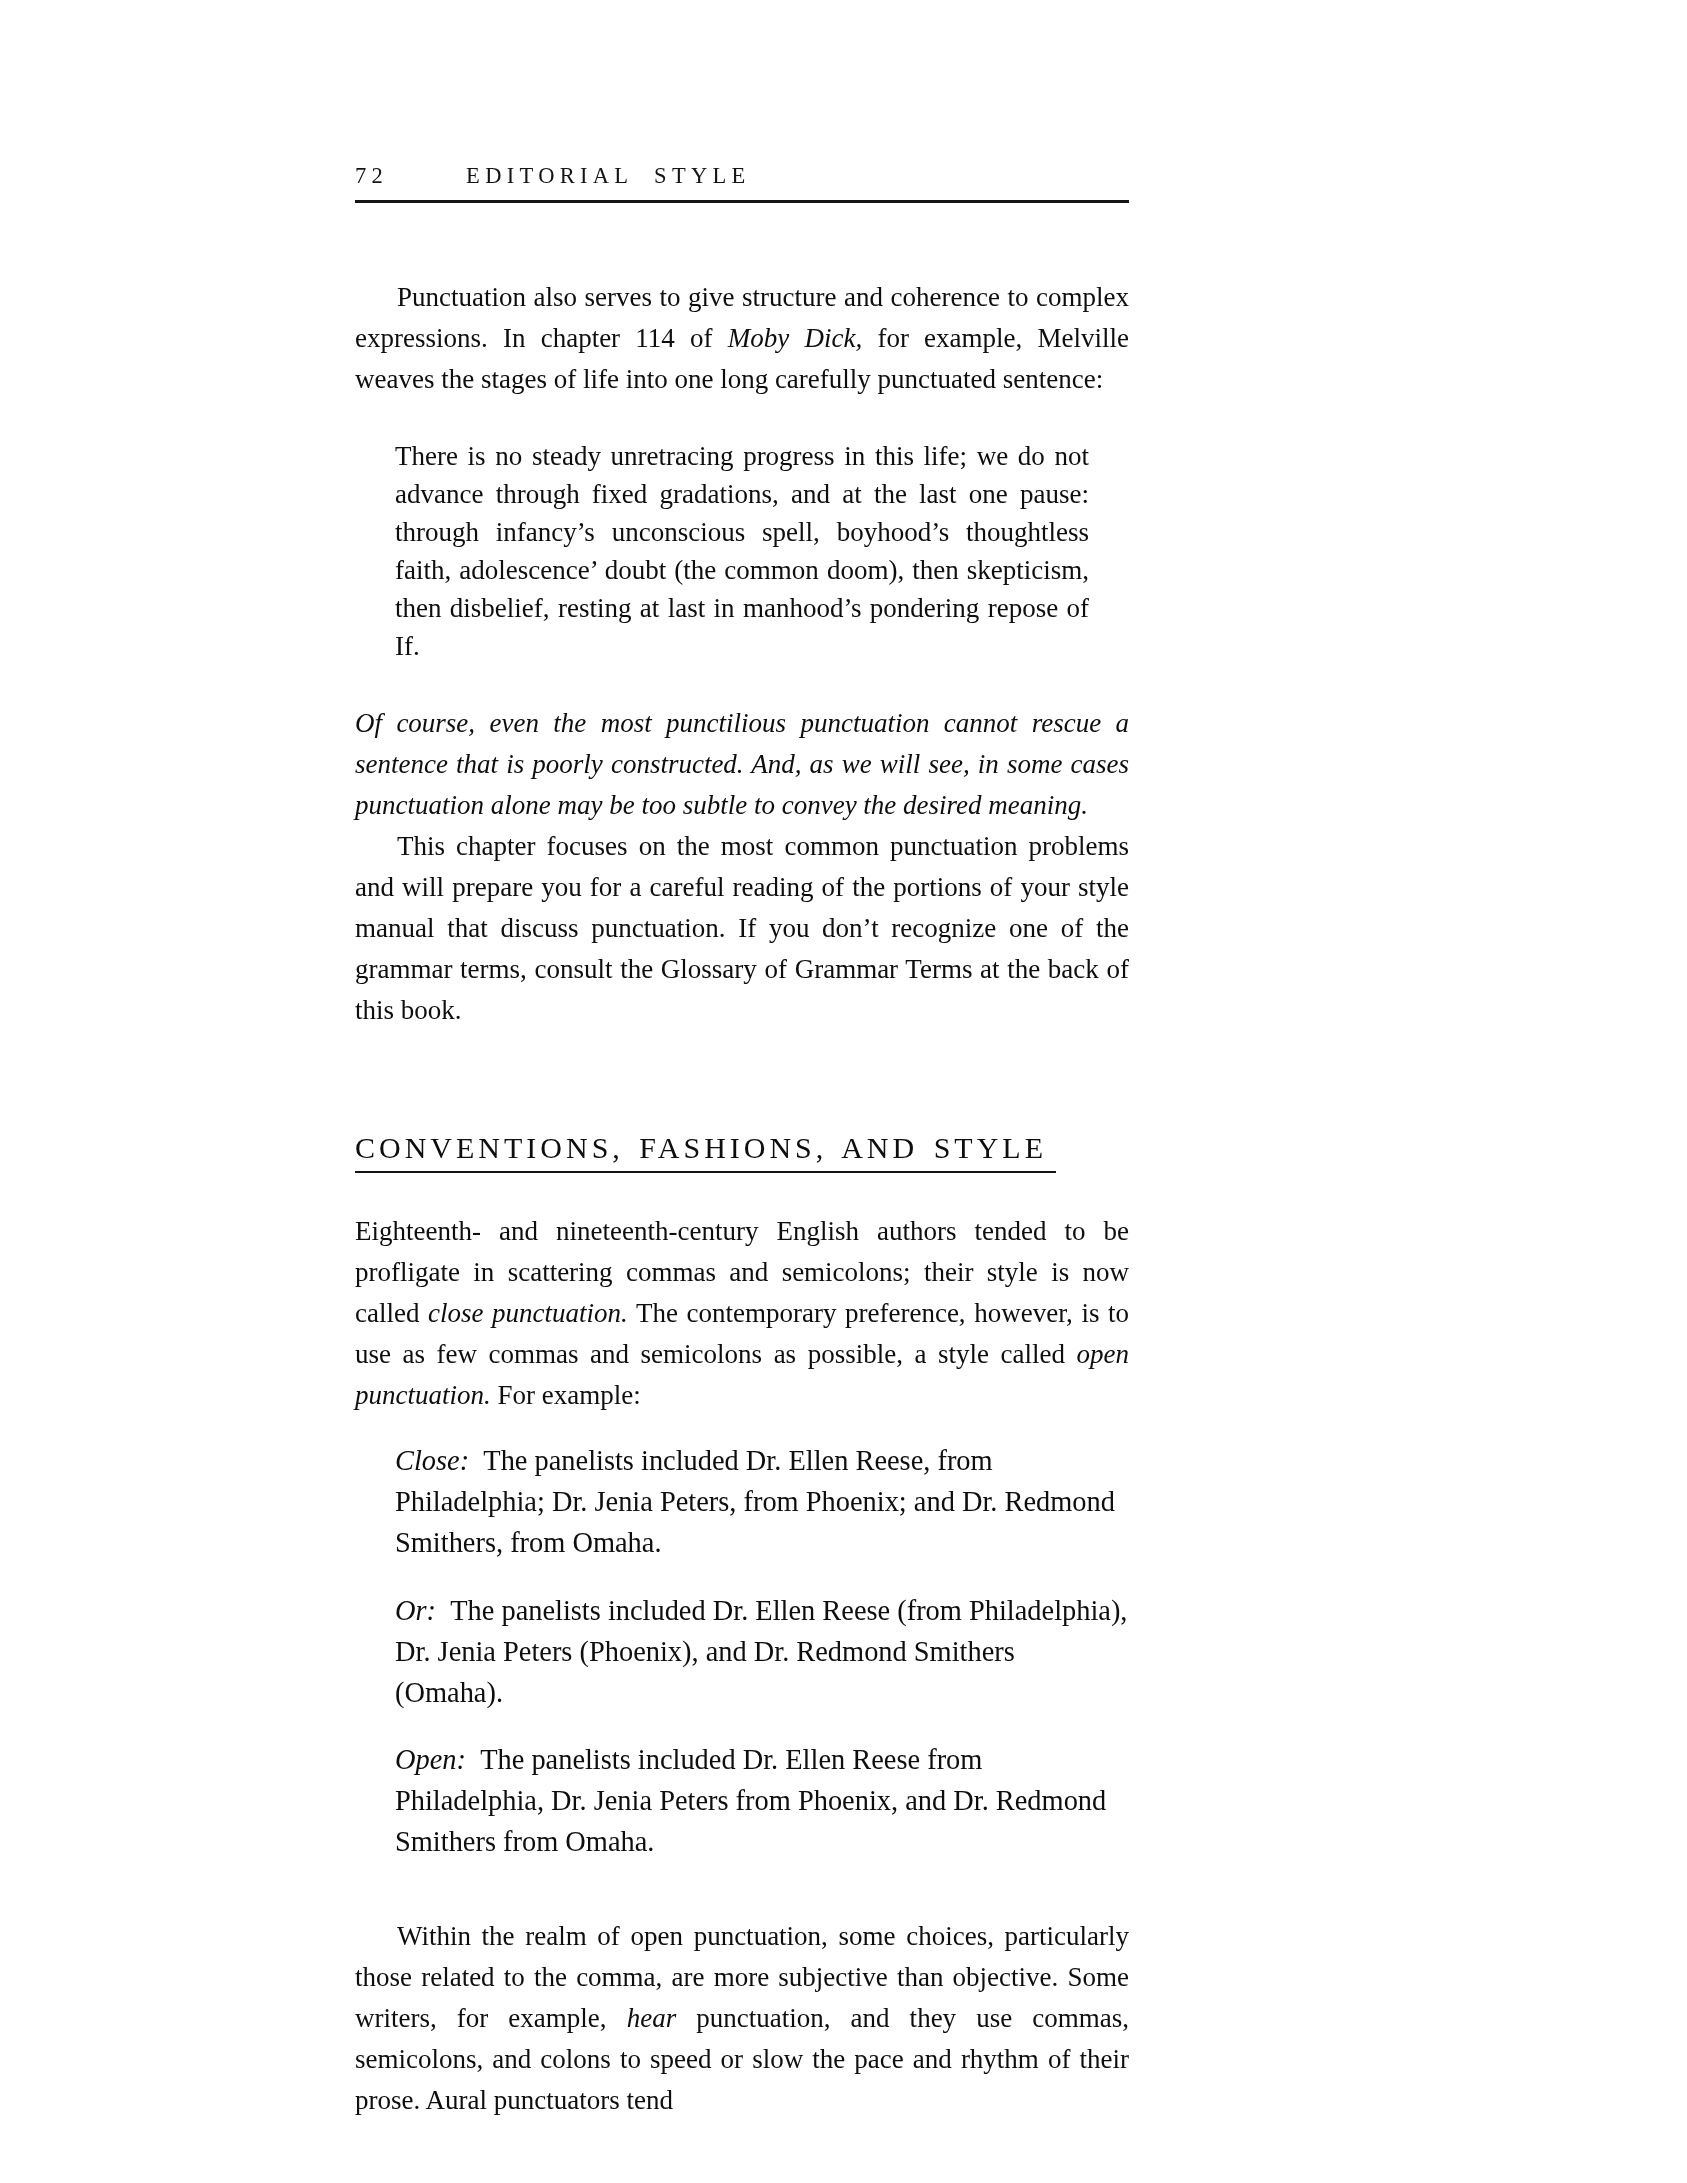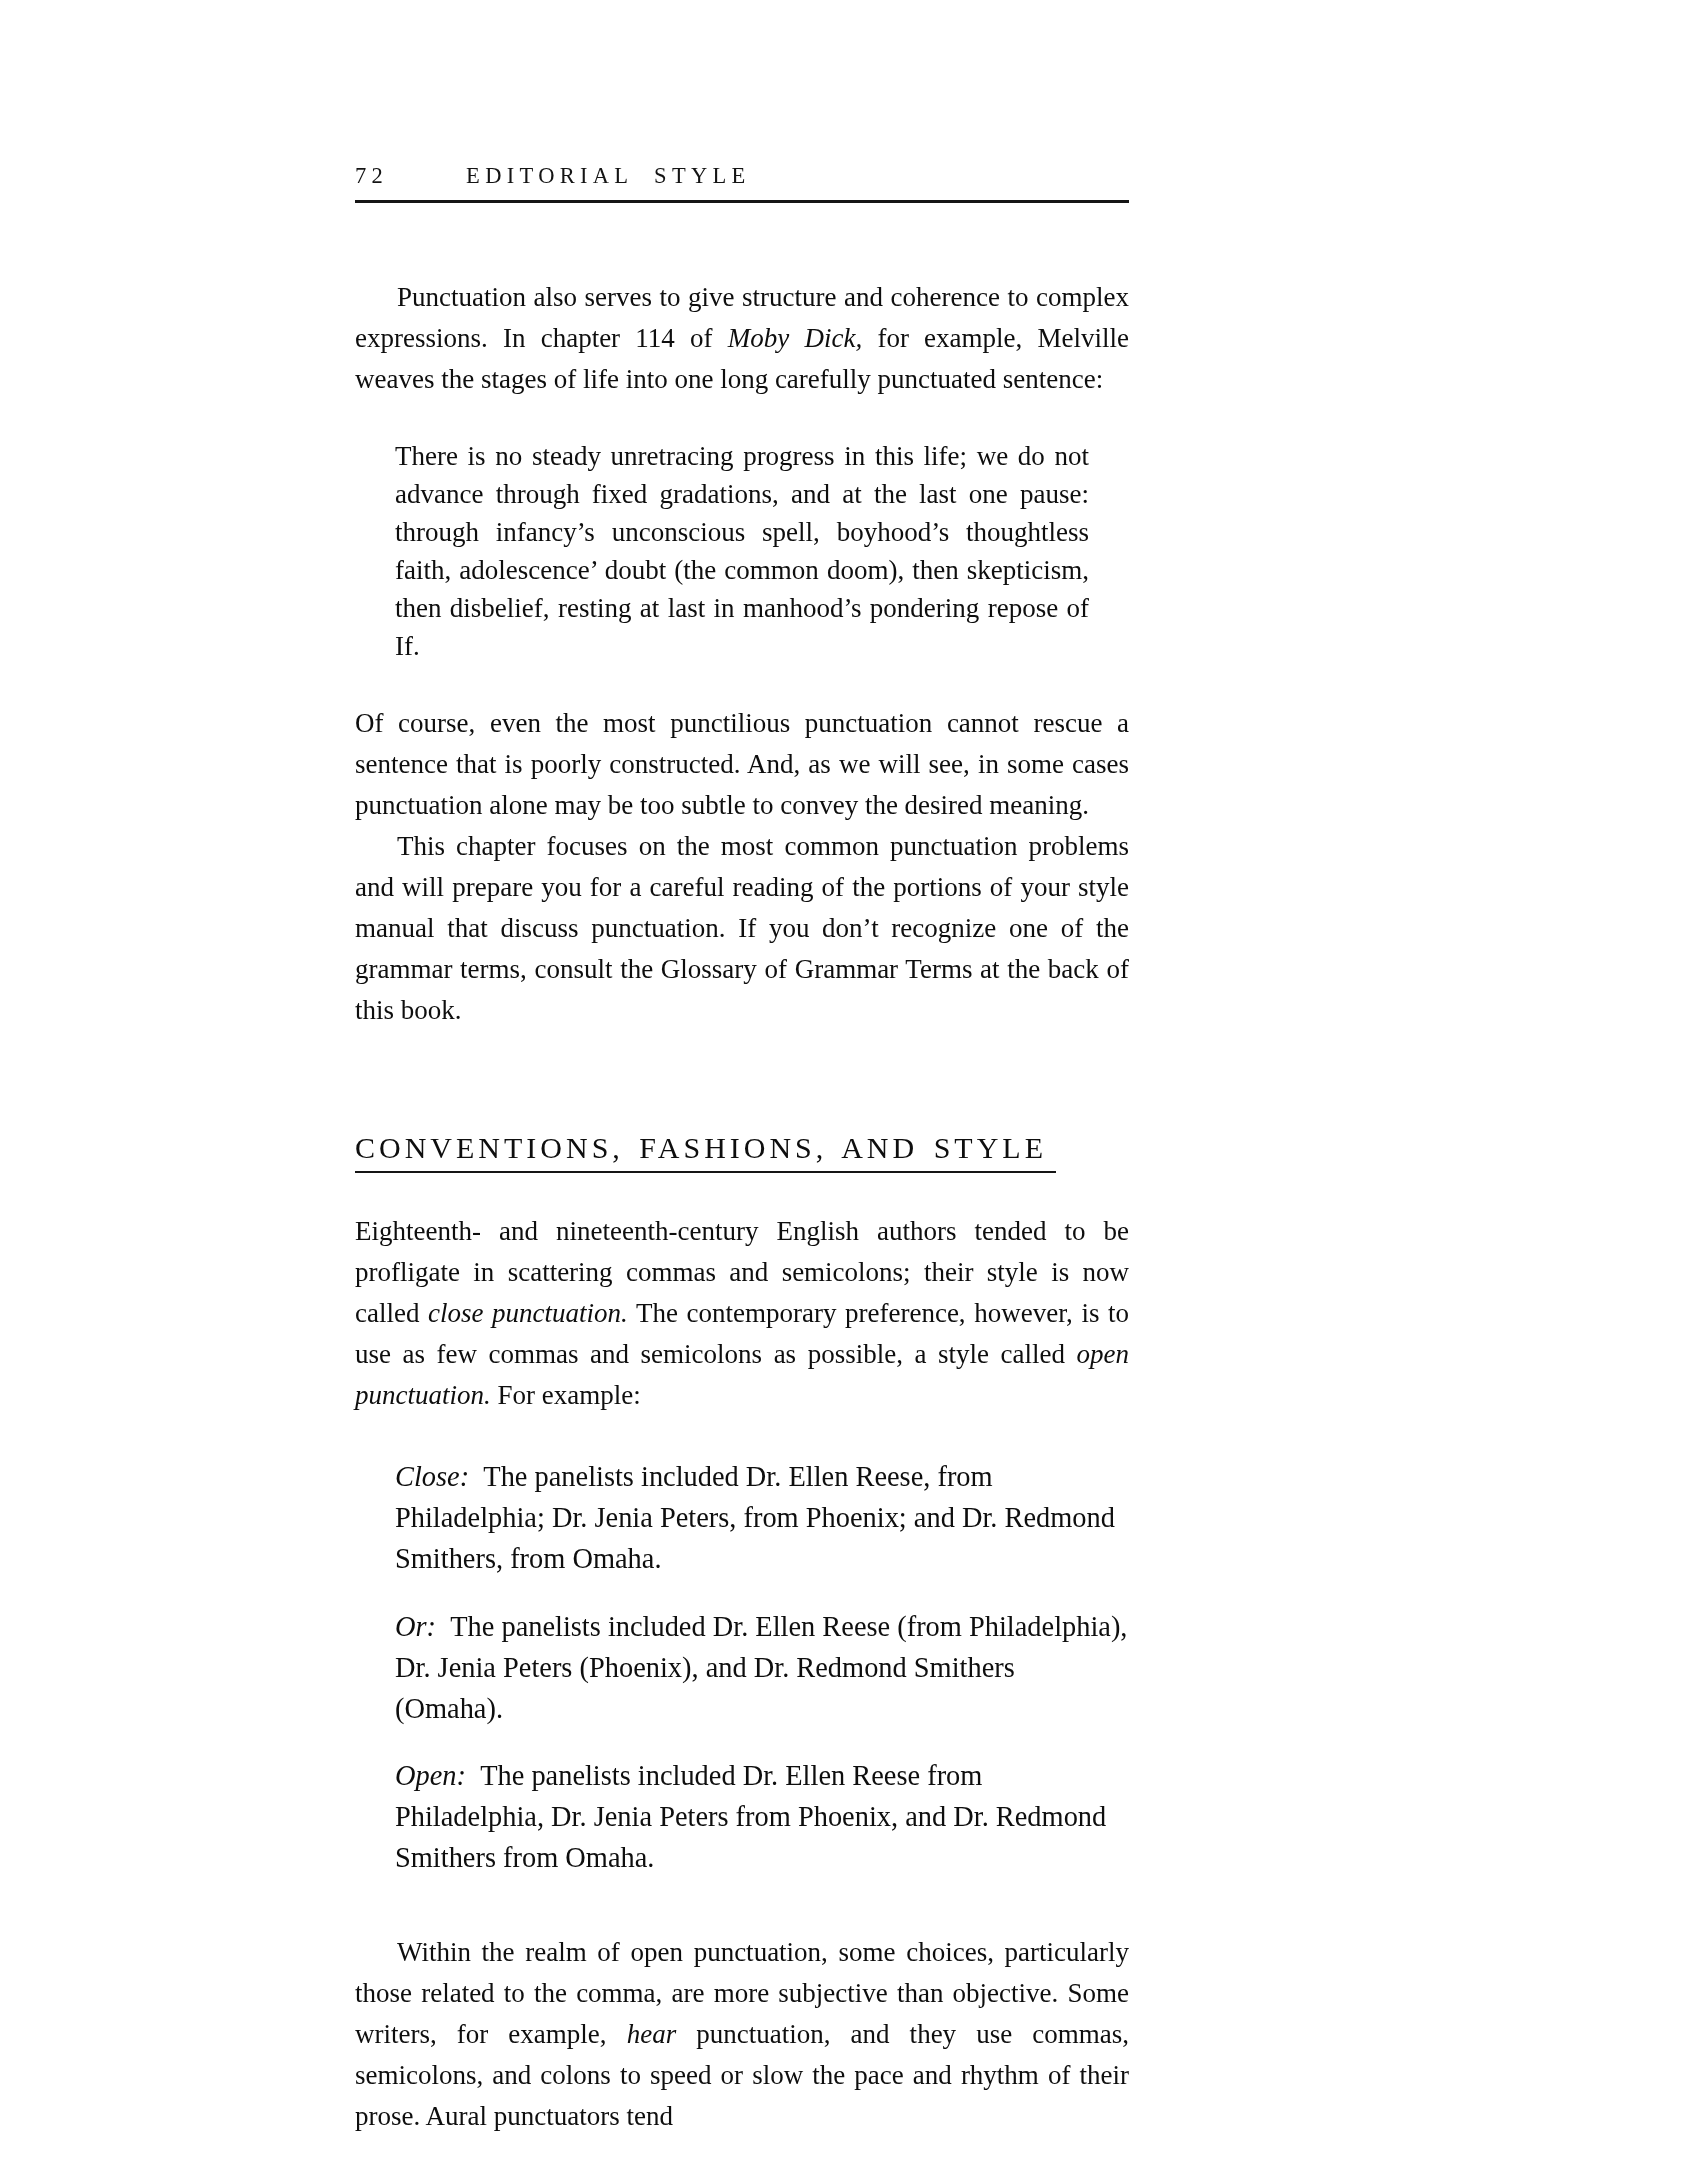--- a/index.html
+++ b/index.html
@@ -69,32 +69,32 @@
     font-weight: normal;
     line-height: 32px;
     letter-spacing: 4px;
     word-spacing: 4px;
     padding-bottom: 7px;
     padding-right: 9.3px;
     border-bottom: 2.6px solid #151515;
     color: #0e0e0e;
   }
   .examples {
-    margin-top: 40px;
+    margin-top: 24px;
   }
   .example {
     margin: 0 0 26.5px 40px;
     font-size: 28.4px;
     line-height: 41px;
     text-align: left;
     color: #0e0e0e;
   }
   .example:last-child { margin-bottom: 0; }
   .para-within { margin-top: 54px; }
-  .para-of-course { margin-top: 0; }
+  .para-of-course { margin-top: 0; font-style: italic; }
   i { font-style: italic; }
 </style>
 </head>
 <body>
 
 <main class="page">
   <div class="column">
 
     <header class="running-header">
       <span class="folio">72</span>

